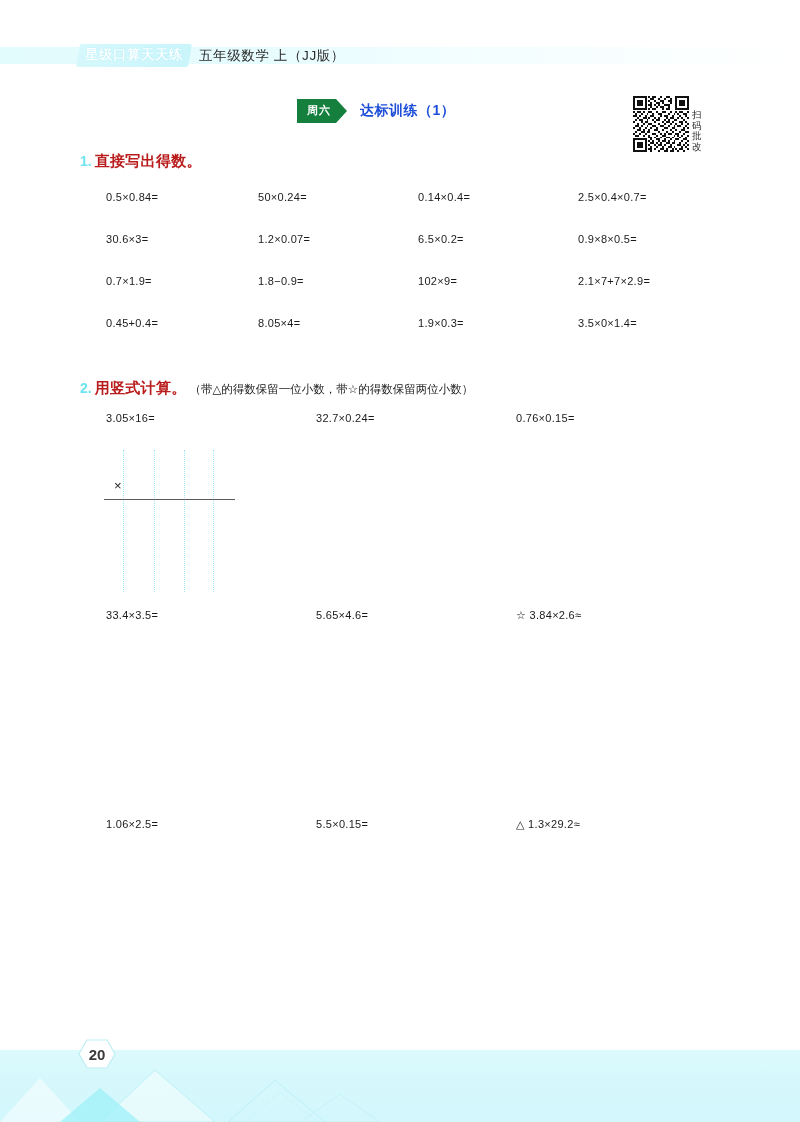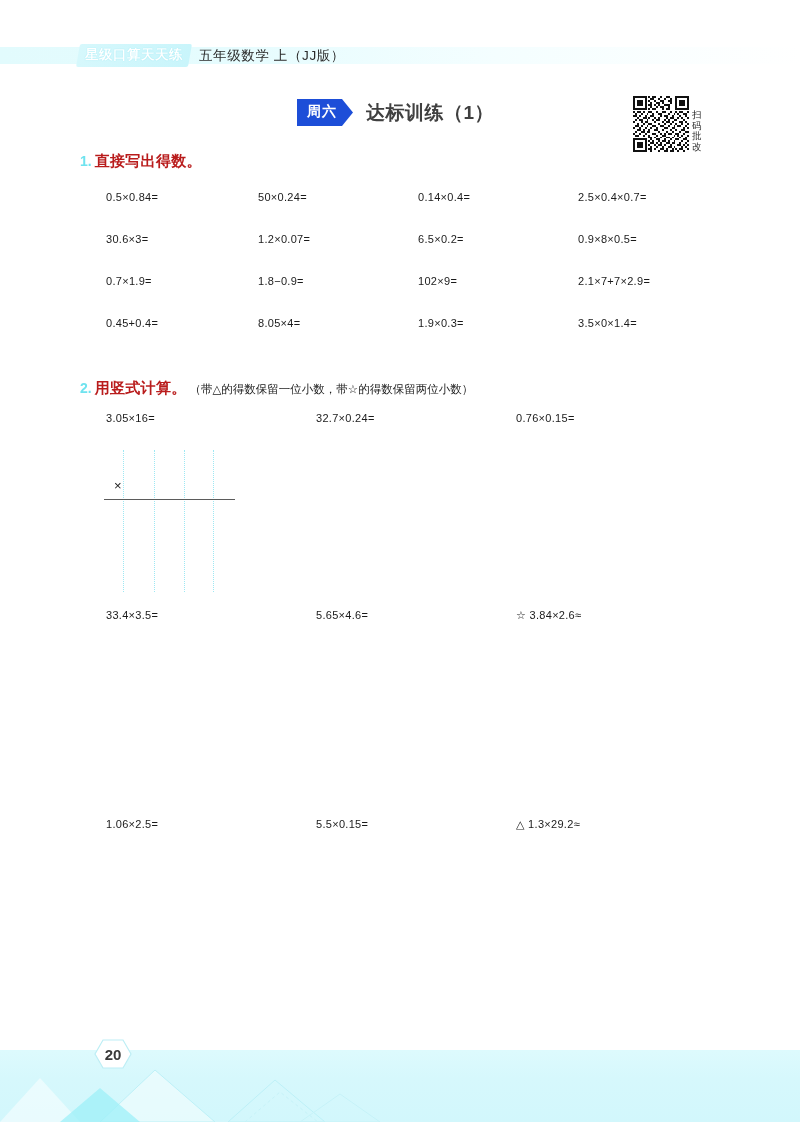--- a/index.html
+++ b/index.html
@@ -59,33 +59,33 @@
   
   .title-row {
     position: absolute;
     left: 297px;
     top: 99px;
     display: flex;
     align-items: center;
     gap: 13px;
   }
   .day-badge {
-    background: #1d4ed8;
+    background: #15803d;
     color: #ffffff;
-    font-size: 14px;
+    font-size: 11px;
     font-weight: bold;
     letter-spacing: 1px;
     padding: 4px 16px 5px 10px;
     clip-path: polygon(0 0, calc(100% - 11px) 0, 100% 50%, calc(100% - 11px) 100%, 0 100%);
     white-space: nowrap;
   }
   .title-text {
-    font-size: 19px;
+    font-size: 14px;
     font-weight: bold;
-    color: #404040;
+    color: #1d4ed8;
     letter-spacing: 0.5px;
     white-space: nowrap;
   }
 
   
   .qr-wrap {
     position: absolute;
     left: 633px;
     top: 96px;
     display: flex;
@@ -200,21 +200,21 @@
     left: 0;
     top: 1050px;
     width: 800px;
     height: 72px;
     background: linear-gradient(to bottom, #ddfafd 0%, #d6f8fc 40%, #d2f7fc 100%);
     overflow: hidden;
   }
   .footer-svg { display: block; }
   .page-badge {
     position: absolute;
-    left: 94px;
+    left: 78px;
     top: 1039px;
     width: 38px;
     height: 30px;
   }
   .page-badge svg { display: block; }
   .page-num {
     position: absolute;
     left: 0;
     top: 0;
     width: 38px;

